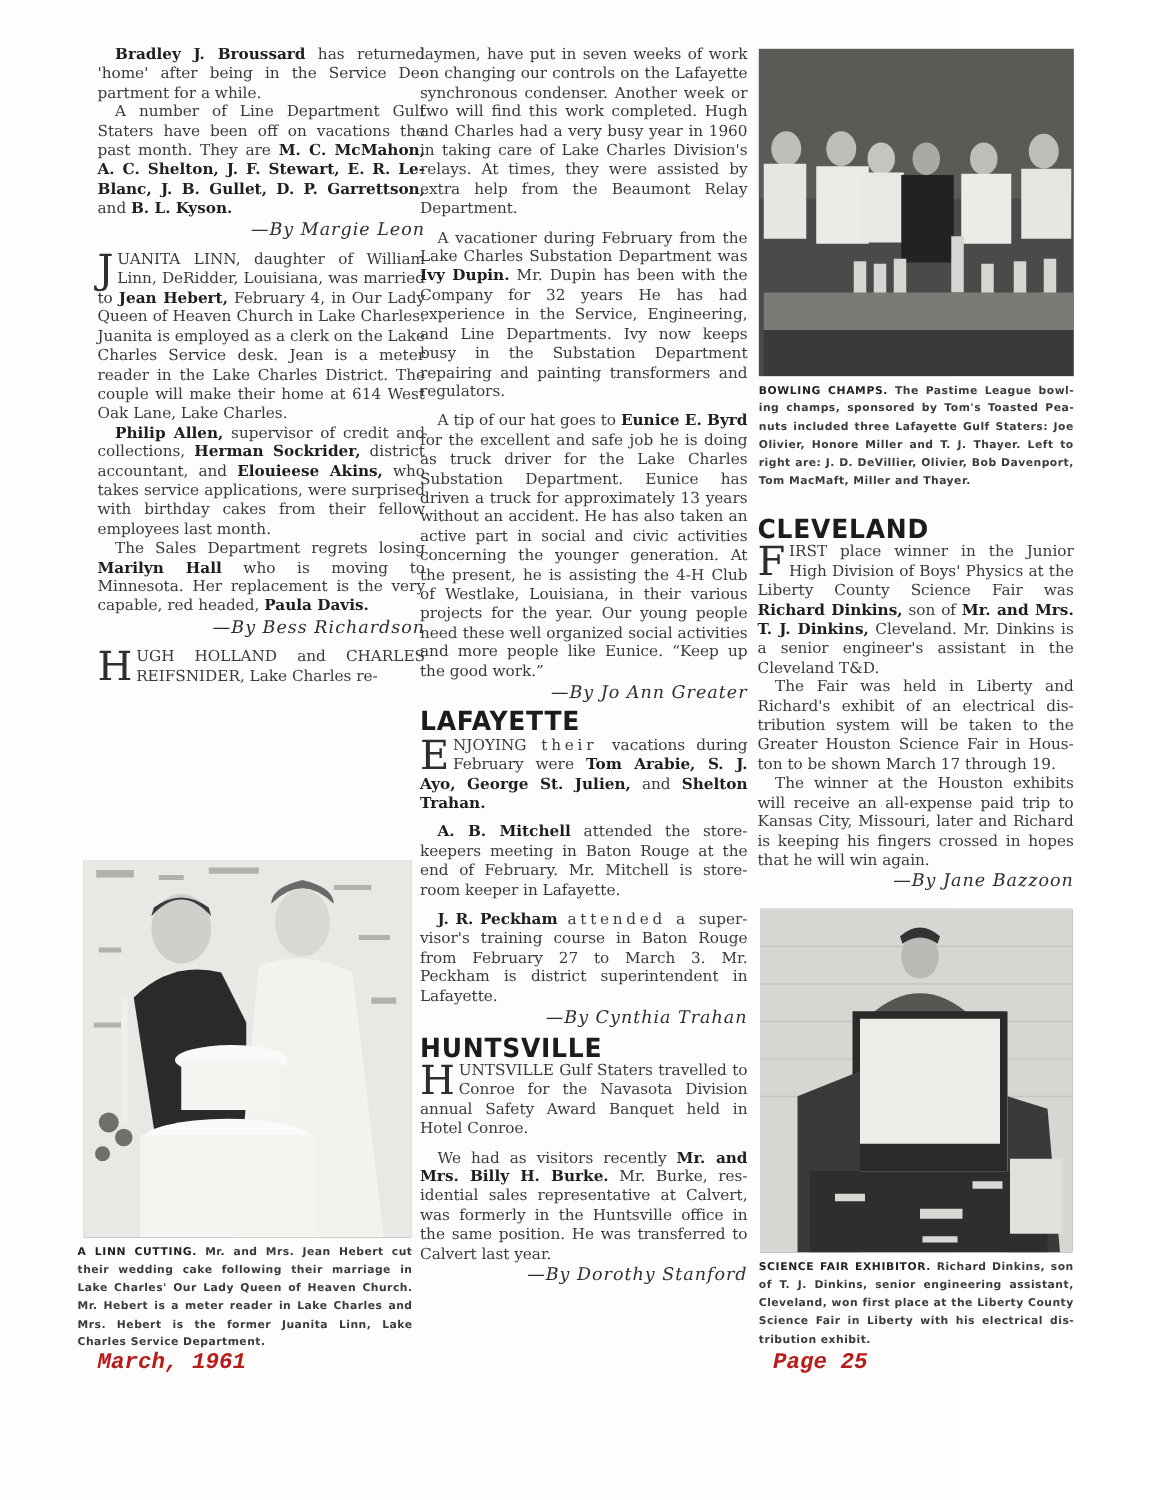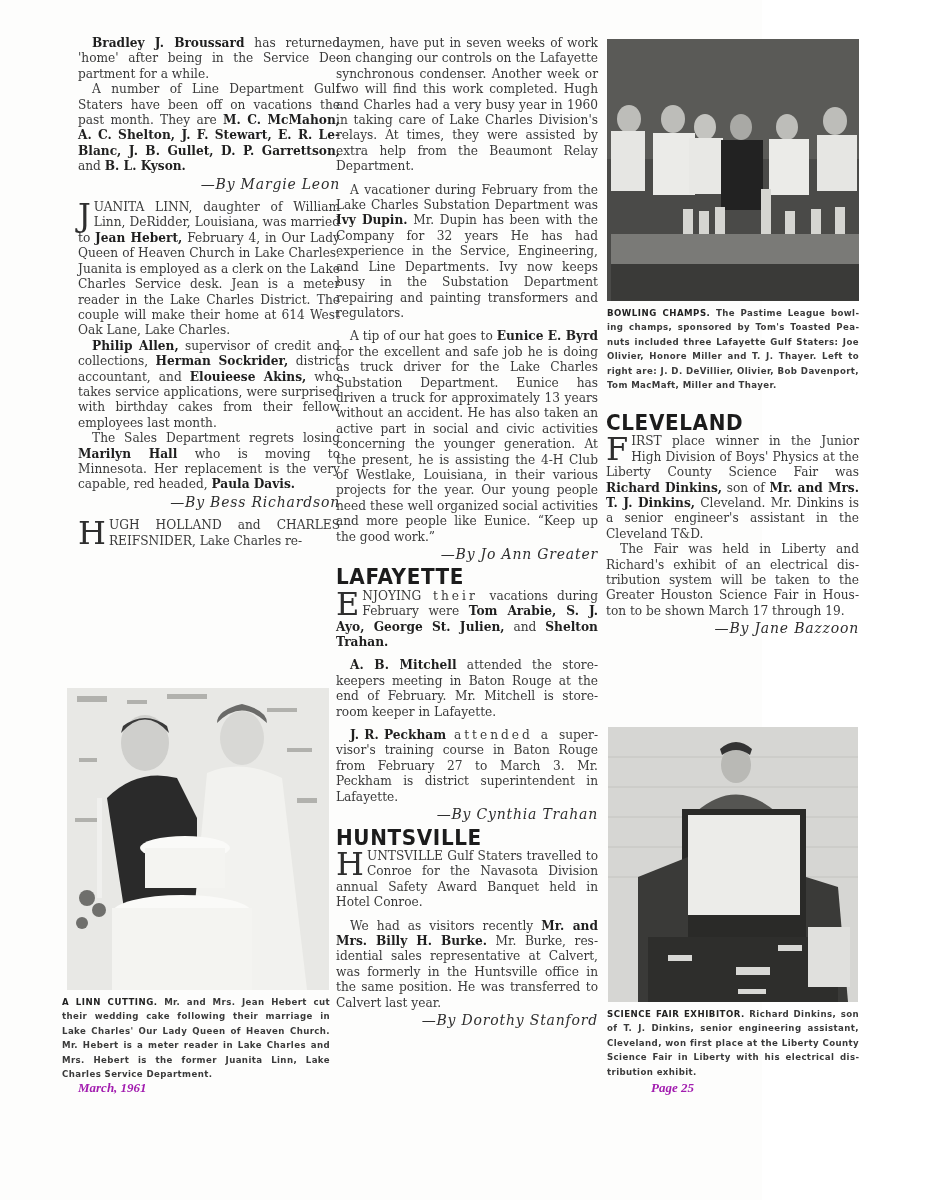--- a/index.html
+++ b/index.html
@@ -71,25 +71,25 @@
     line-height: 14.4px;
     font-weight: bold;
     color: #3a3a3a;
     text-align: justify;
     letter-spacing: 0.4px;
   }
   .caption .cap-title { color: #222; letter-spacing: 0.5px; }
   .footer {
     position: absolute;
     top: 1080px;
-    font-family: Liberation Serif, serif;
+    font-family: Liberation Mono, monospace;
     font-style: italic;
     font-weight: bold;
-    font-size: 13px;
-    color: #a21caf;
+    font-size: 18px;
+    color: #b91c1c;
   }
   .footer-left { left: 78px; }
   .footer-right { right: 68px; }
 </style>
 </head>
 <body>
 
 <div class="page">
 
   <div class="col col1">
@@ -207,20 +207,21 @@
     </svg>
   </div>
   <div class="caption" style="left:607px; top:306px; width:252px;">
     <span class="cap-title">BOWLING CHAMPS.</span><span> The Pastime League bowl­ing champs, sponsored by Tom's Toasted Pea­nuts included three Lafayette Gulf Staters: Joe Olivier, Honore Miller and T. J. Thayer. Left to right are: J. D. DeVillier, Olivier, Bob Davenport, Tom MacMaft, Miller and Thayer.</span>
   </div>
 
   <div class="col col3" style="top:410px;">
     <div class="section-head">CLEVELAND</div>
     <p class="dropcap-para"><span class="dropcap">F</span><span>IRST place winner in the Junior High Division of Boys' Physics at the Liberty County Science Fair was </span><b>Richard Dinkins,</b><span> son of </span><b>Mr. and Mrs. T. J. Dinkins,</b><span> Cleveland. Mr. Din­kins is a senior engineer's assistant in the Cleveland T&amp;D.</span></p>
     <p>The Fair was held in Liberty and Richard's exhibit of an electrical dis­tribution system will be taken to the Greater Houston Science Fair in Hous­ton to be shown March 17 through 19.</p>
+    <p>The winner at the Houston exhibits will receive an all-expense paid trip to Kansas City, Missouri, later and Richard is keeping his fingers crossed in hopes that he will win again.</p>
     <div class="byline">—By Jane Bazzoon</div>
   </div>
 
   <div class="photo" style="left:608px; top:727px; width:250px; height:275px;">
     <svg width="250" height="275" viewBox="0 0 250 275">
       <rect width="250" height="275" fill="#d6d6d3"></rect>
       <g stroke="#c4c4c0" stroke-width="1">
         <line x1="0" y1="30" x2="250" y2="30"></line>
           <line x1="0" y1="60" x2="250" y2="60"></line>
         <line x1="0" y1="90" x2="250" y2="90"></line>

